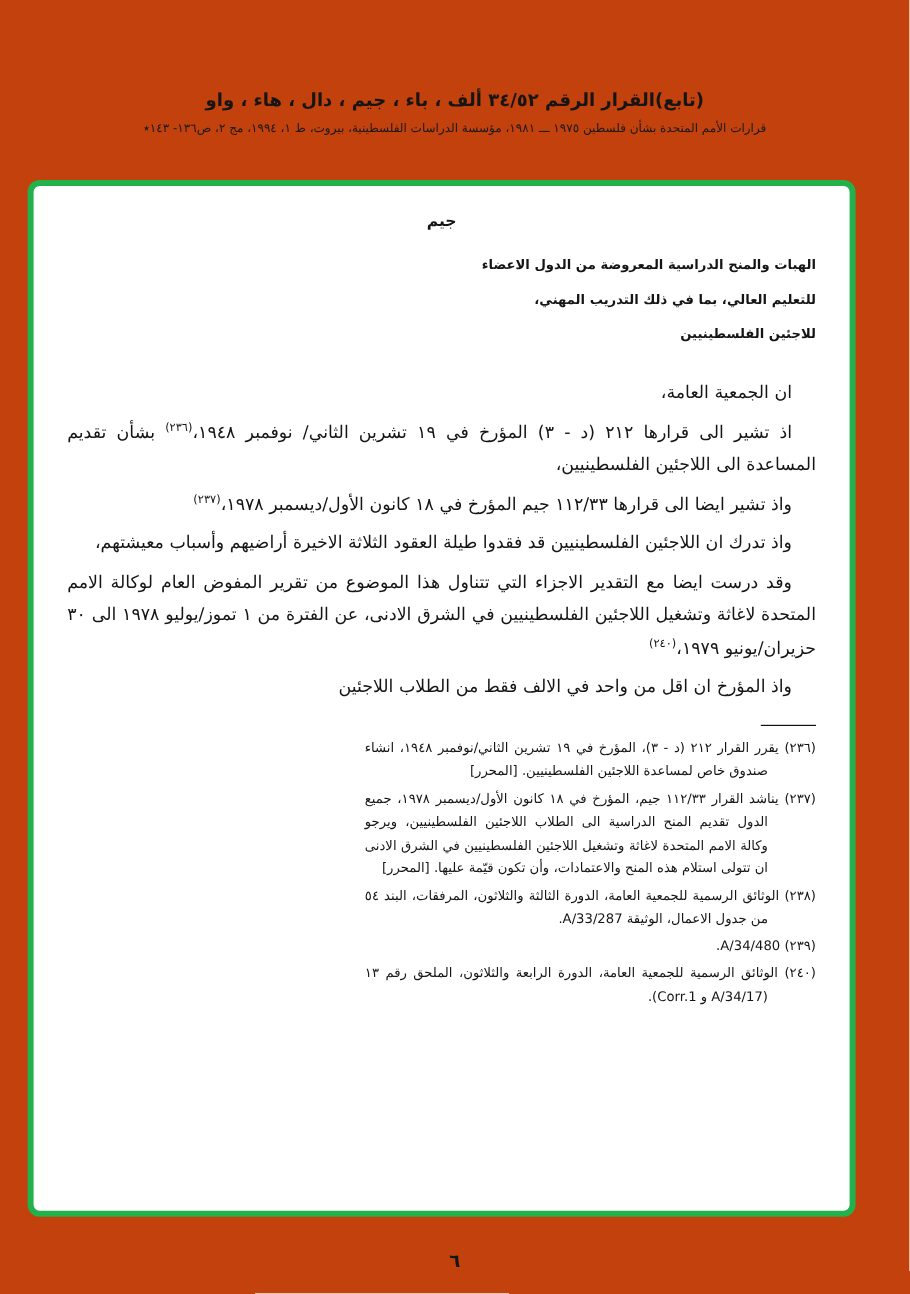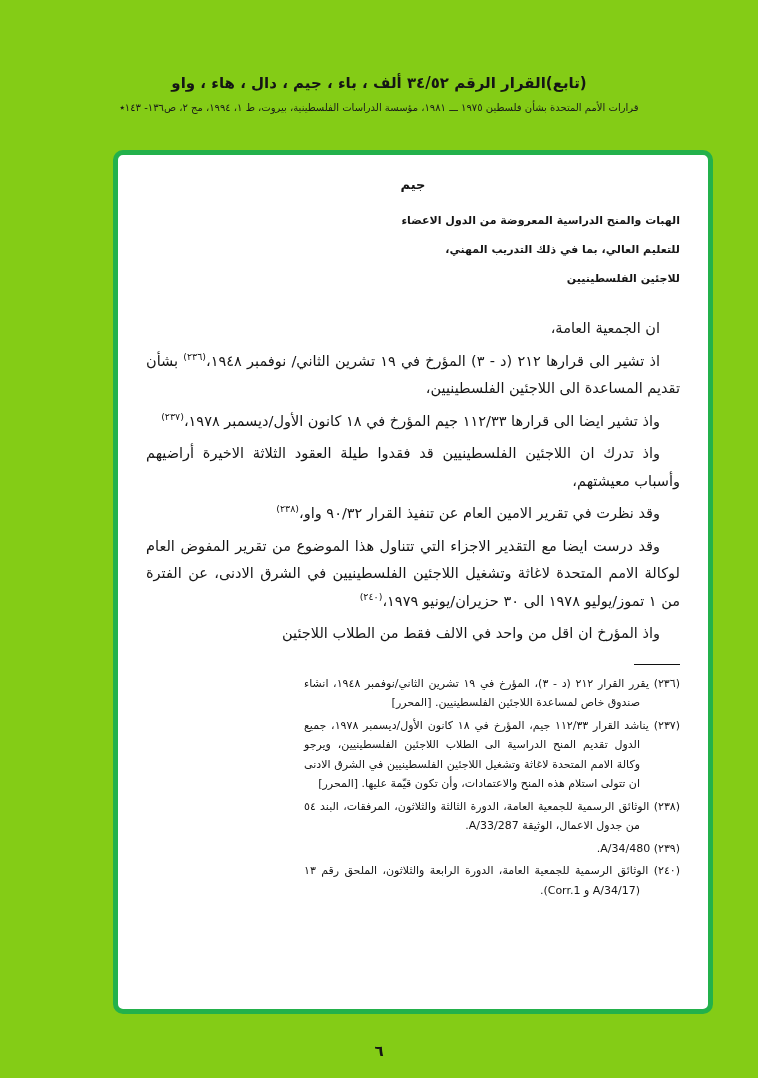--- a/index.html
+++ b/index.html
@@ -1,34 +1,34 @@
 <!DOCTYPE html>
 <html lang="ar" dir="rtl"><head>
 <meta charset="utf-8">
 <style>
   html, body { margin: 0; padding: 0; background: #ffffff; }
   .page {
     position: relative;
     width: 758px;
     height: 1078px;
-    background: #84cc16;
+    background: #c2410c;
     direction: rtl;
     font-family: "DejaVu Sans", sans-serif;
     color: #151515;
     overflow: hidden;
   }
   .header { position: absolute; top: 74px; left: 0; right: 0; text-align: center; }
   .header-title { font-size: 15px; font-weight: 700; }
   .header-source { font-size: 10px; margin-top: 10px; color: #1a1a1a; }
 
   .frame {
     position: absolute;
     top: 150px;
     right: 45px;
-    width: 600px;
+    width: 690px;
     min-height: 864px;
     background: #ffffff;
     border: 5px solid #23b14b;
     border-radius: 10px;
     padding: 18px 28px 14px 28px;
     box-sizing: border-box;
   }
   .section-letter { text-align: center; font-size: 13px; font-weight: 700; margin-top: 4px; }
   .doc-title { margin-top: 14px; text-align: right; font-weight: 700; font-size: 11px; line-height: 29px; }
   .body-text { margin-top: 22px; font-size: 14.5px; line-height: 27.5px; text-align: justify; }
@@ -65,21 +65,20 @@
 
     <div class="body-text">
       <p class="para"><span class="para-lead">ان الجمعية العامة،</span><span></span><sup class="fn-sup"></sup><span></span></p>
 
       <p class="para"><span class="para-lead">اذ تشير</span><span> الى قرارها ٢١٢ (د - ٣) المؤرخ في ١٩ تشرين الثاني/ نوفمبر ١٩٤٨،</span><sup class="fn-sup">(٢٣٦)</sup><span> بشأن تقديم المساعدة الى اللاجئين الفلسطينيين،</span></p>
 
       <p class="para"><span class="para-lead">واذ تشير ايضا</span><span> الى قرارها ١١٢/٣٣ جيم المؤرخ في ١٨ كانون الأول/ديسمبر ١٩٧٨،</span><sup class="fn-sup">(٢٣٧)</sup><span></span></p>
 
       <p class="para"><span class="para-lead">واذ تدرك</span><span> ان اللاجئين الفلسطينيين قد فقدوا طيلة العقود الثلاثة الاخيرة أراضيهم وأسباب معيشتهم،</span><sup class="fn-sup"></sup><span></span></p>
 
-      <p class="para"><span class="para-lead">وقد نظرت</span><span> في تقرير الامين العام عن تنفيذ القرار ٩٠/٣٢ واو،</span><sup class="fn-sup">(٢٣٨)</sup><span></span></p>
 
 
       <p class="para"><span class="para-lead">وقد درست ايضا مع التقدير</span><span> الاجزاء التي تتناول هذا الموضوع من تقرير المفوض العام لوكالة الامم المتحدة لاغاثة وتشغيل اللاجئين الفلسطينيين في الشرق الادنى، عن الفترة من ١ تموز/يوليو ١٩٧٨ الى ٣٠ حزيران/يونيو ١٩٧٩،</span><sup class="fn-sup">(٢٤٠)</sup><span></span></p>
 
       <p class="para"><span class="para-lead">واذ المؤرخ</span><span> ان اقل من واحد في الالف فقط من الطلاب اللاجئين</span><sup class="fn-sup"></sup><span></span></p>
     </div>
 
     <div class="footnotes">
       <div class="fn-rule"></div>
 

